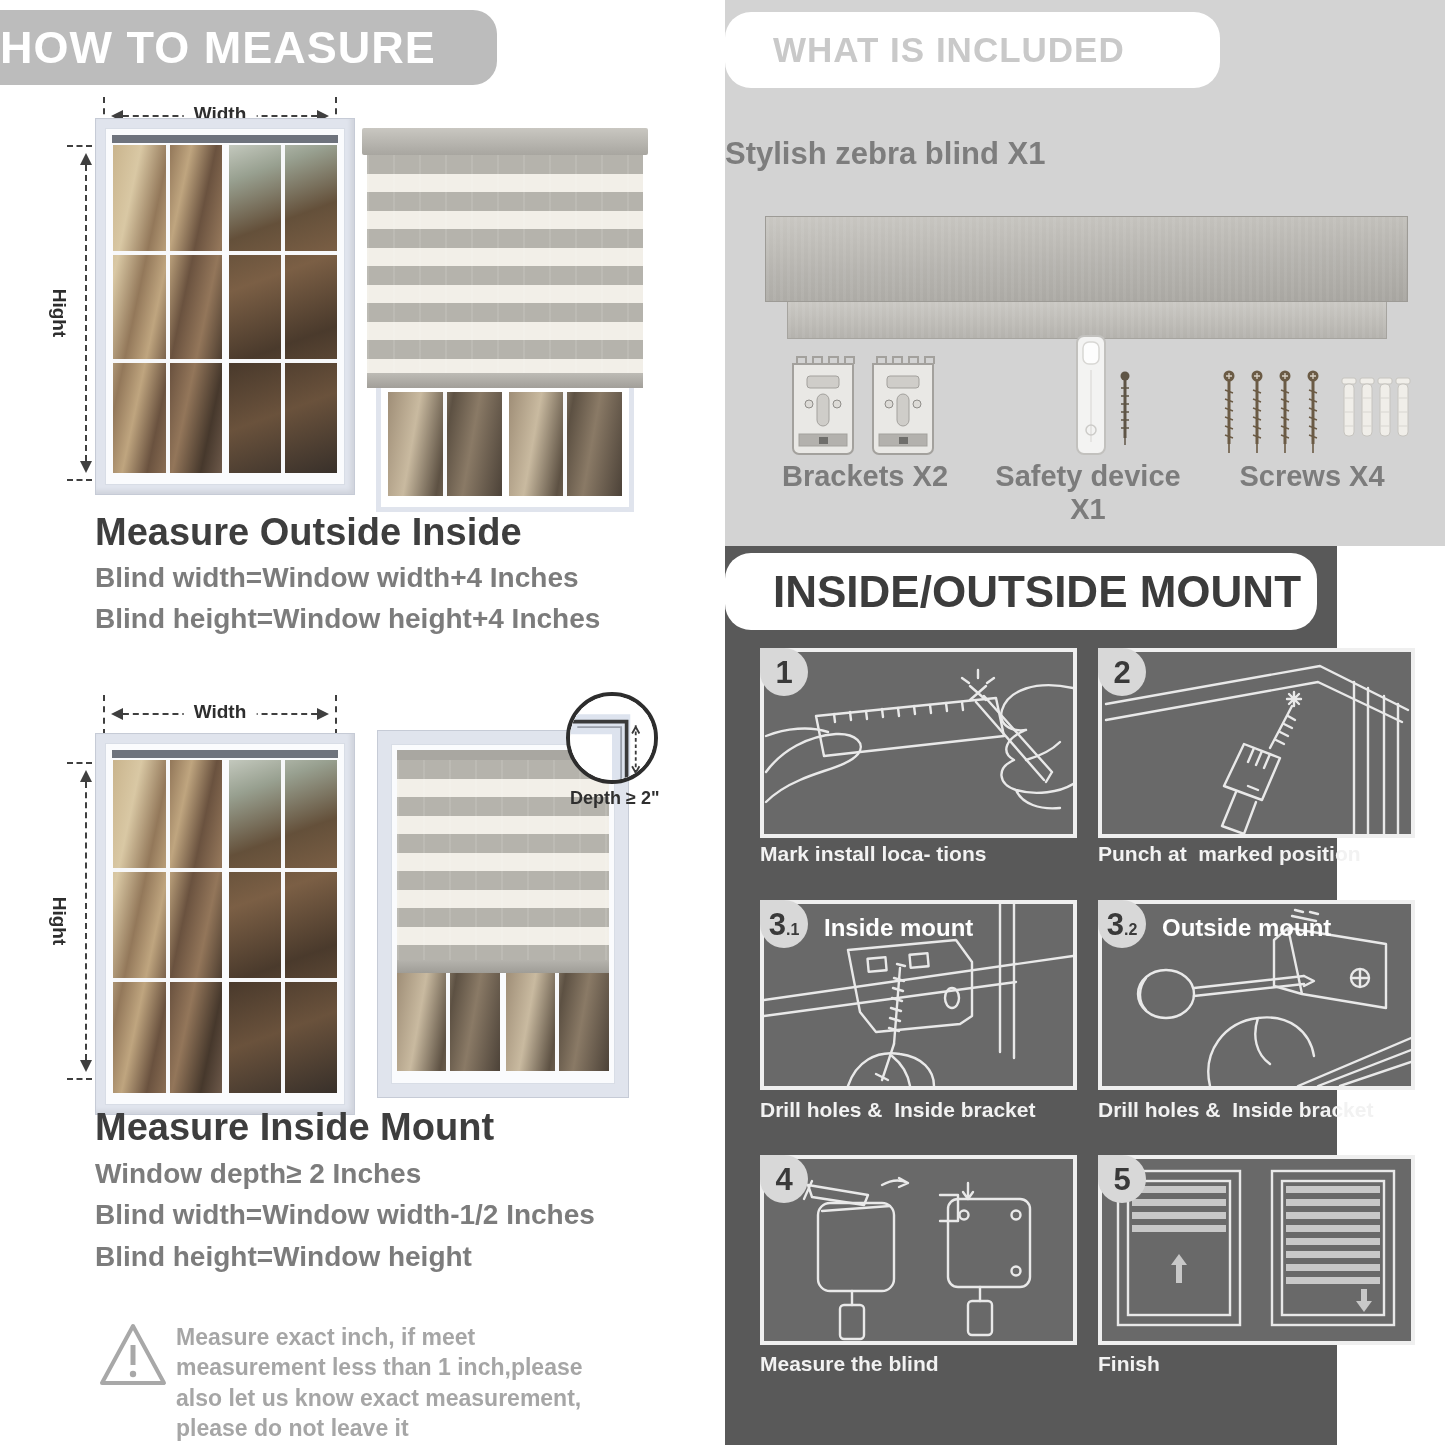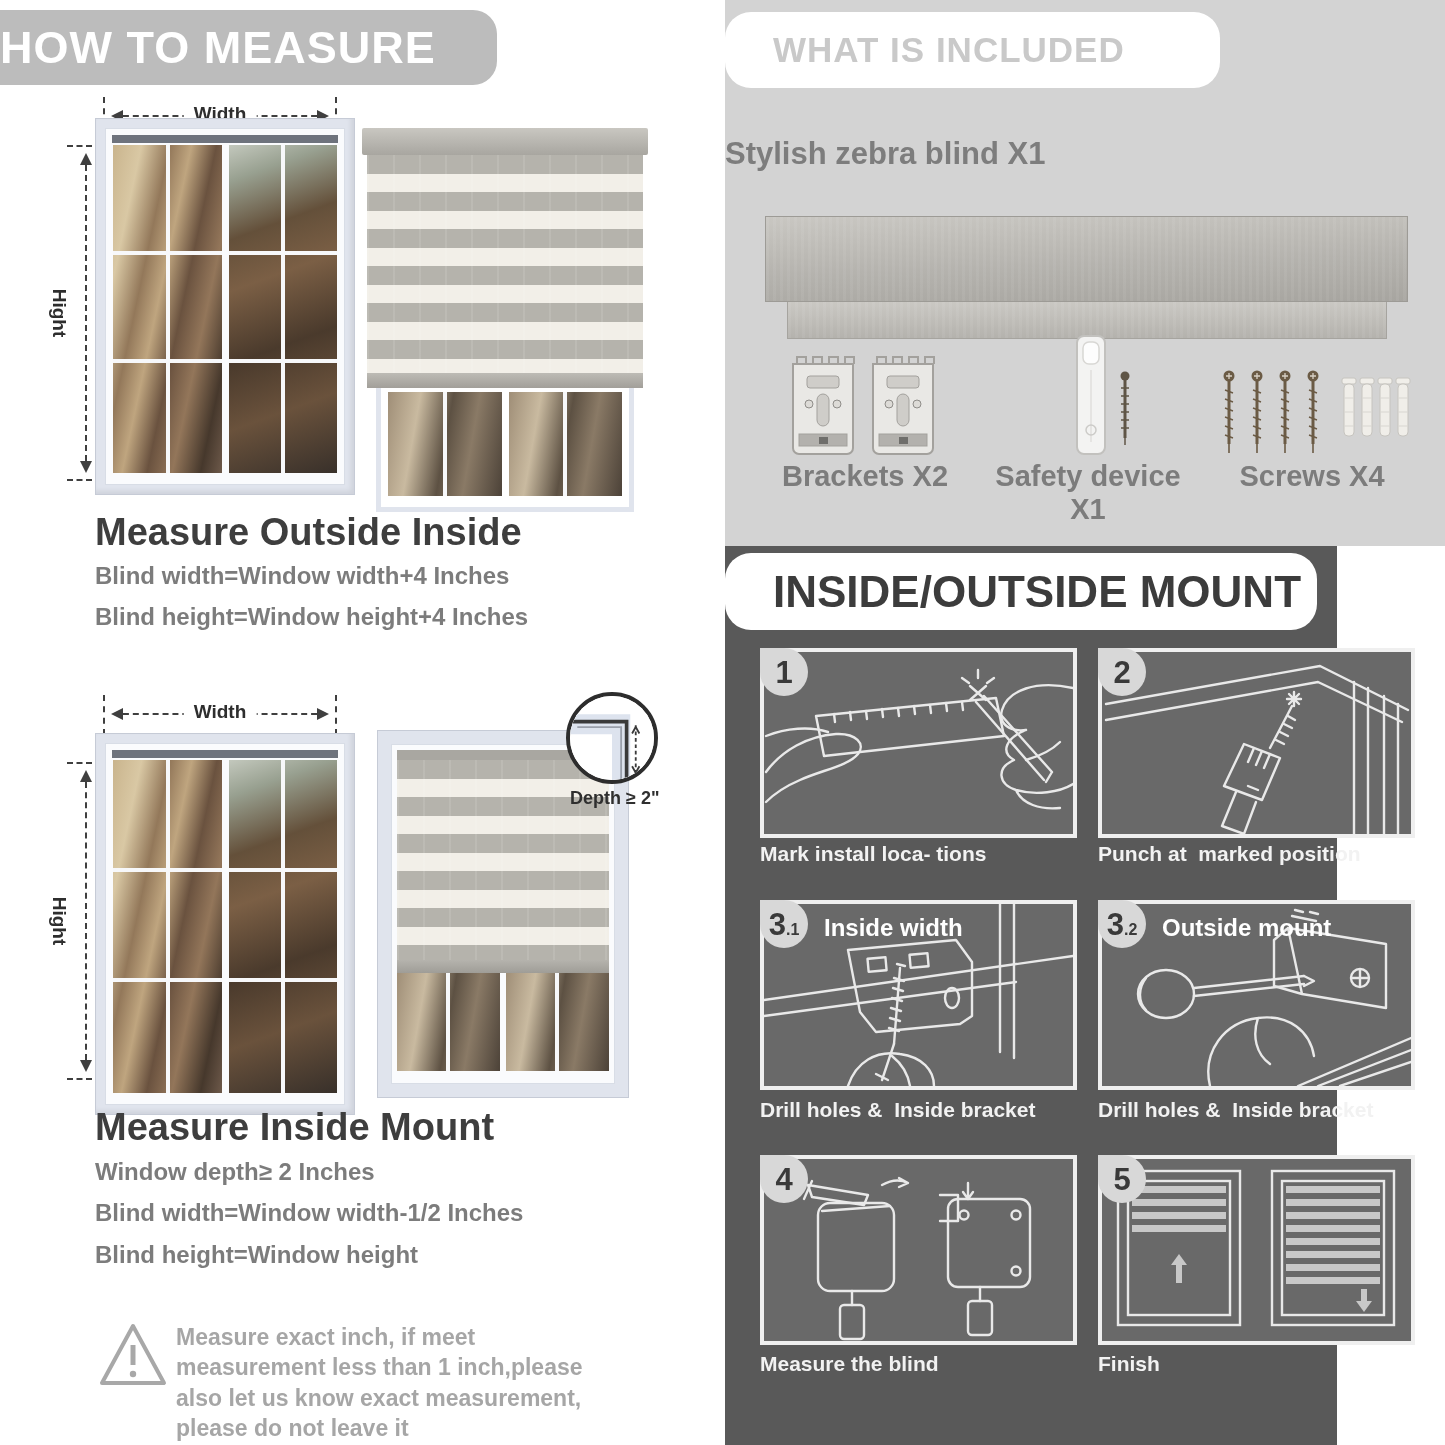--- a/index.html
+++ b/index.html
@@ -69,21 +69,21 @@
   .glass-b { position:absolute; left:5px; right:5px; top:228px; bottom:12px; display:flex; gap:6px; background:#fafbfd; }
   .glass-b .pane2 { flex:1;
     background-image:
       linear-gradient(to right, transparent 0 calc(50% - 2px), #f7f8fa calc(50% - 2px) calc(50% + 2px), transparent calc(50% + 2px)),
       linear-gradient(100deg,#9f8e77 0%,#c9baa0 25%,#5d5143 50%,#8a7a66 70%,#4c4238 100%);
   }
   .callout { position:absolute; left:566px; top:692px; width:92px; height:92px; border:4px solid #2d2d2d; border-radius:50%; overflow:hidden; background:#fff; z-index:3; }
   .depth-label { position:absolute; left:570px; top:788px; width:140px; font-size:18px; font-weight:bold; color:#2f2f2f; z-index:3; }
   
   .m-title { position:absolute; left:95px; font-size:38px; font-weight:bold; color:#3e3e3e; }
-  .m-line { position:absolute; left:95px; font-size:24px; font-weight:bold; color:#7c7c7c; }
+  .m-line { position:absolute; left:95px; font-size:28px; font-weight:bold; color:#7c7c7c; }
   
   .warn-tri { position:absolute; left:98px; top:1320px; width:70px; height:72px; }
   .warn-text { position:absolute; left:176px; top:1322px; width:446px; font-size:23px; font-weight:bold; line-height:1.32; color:#a6a6a6; }
   
   .included { position:absolute; left:725px; top:0; width:720px; height:546px; background:#d3d3d3; }
   .included-banner { position:absolute; left:0; top:12px; width:495px; height:76px; background:#ffffff; border-radius:26px; color:#c9c9c9; font-size:35px; font-weight:bold; line-height:76px; padding-left:48px; letter-spacing:1px; }
   .product-label { position:absolute; left:0; top:136px; width:761px; text-align:left; font-size:31px; font-weight:bold; color:#7d7d7d; }
   .headrail-big { position:absolute; left:40px; top:216px; width:643px; height:86px; border:1px solid #9d9b96;
     background-image:repeating-linear-gradient(90deg, rgba(255,255,255,.06) 0 3px, transparent 3px 7px), linear-gradient(178deg,#c9c7c2 0%,#b5b3ae 55%,#a7a5a0 100%); }
   .headrail-under { position:absolute; left:62px; top:302px; width:600px; height:37px; border:1px solid #a6a49f; border-top:none;
@@ -362,21 +362,21 @@
         <path d="M130,74 l10,3 M129,84 l10,3 M128,94 l10,3 M127,104 l10,3 M126,114 l10,3 M125,124 l10,3"></path>
         <path d="M133,60 l8,2"></path>
         <path d="M130,140 L118,176 M112,170 l12,6"></path>
         <path d="M84,182 C92,158 112,146 136,150 C158,153 170,166 170,182"></path>
         <path d="M128,152 C138,160 144,170 146,182"></path>
       </svg>
       <div class="badge">
           <span class="num">3</span>
           <span class="sub">.1</span>
         </div>
-      <div class="step-title">Inside width</div>
+      <div class="step-title">Inside mount</div>
     </div>
     <div class="step-caption" style="left:35px; top:552px;">Drill holes &amp;  Inside bracket</div>
 
     <div class="step-panel" style="left:373px; top:354px;">
       <svg class="art lineart" viewBox="0 0 309 182">
         <path d="M186,24 L284,40 L284,104 L200,90 Z M186,24 L172,36 L172,82 L200,90"></path>
         <path d="M190,12 l24,5 M193,6 l8,2 M208,8 l8,2"></path>
         <circle cx="258" cy="74" r="9"></circle>
         <path d="M251,74 h14 M258,67 v14"></path>
         <path d="M92,84 L202,72 M92,92 L202,80"></path>

